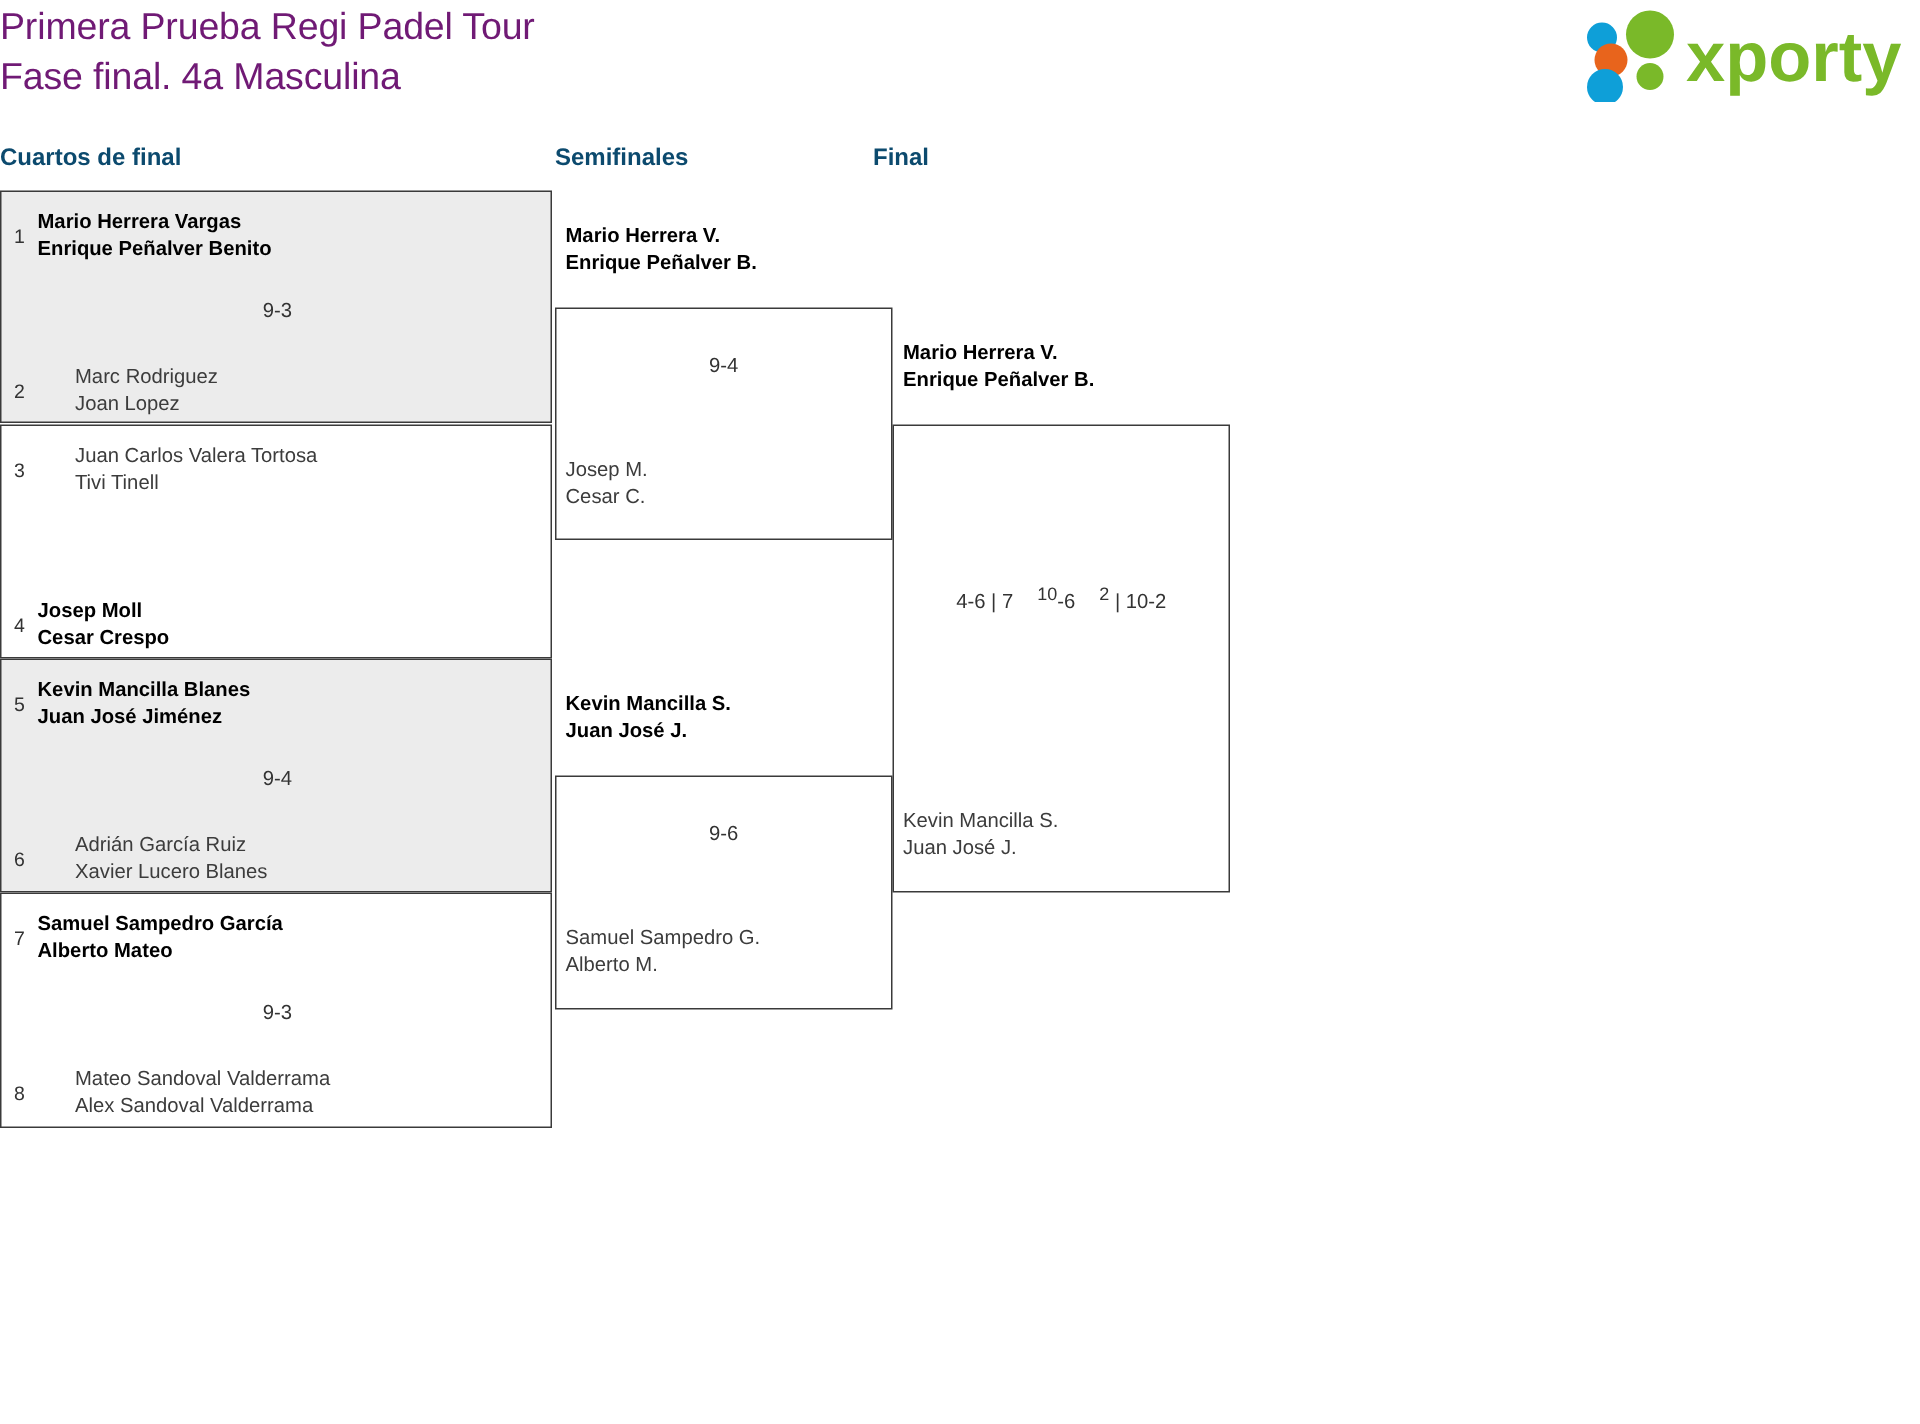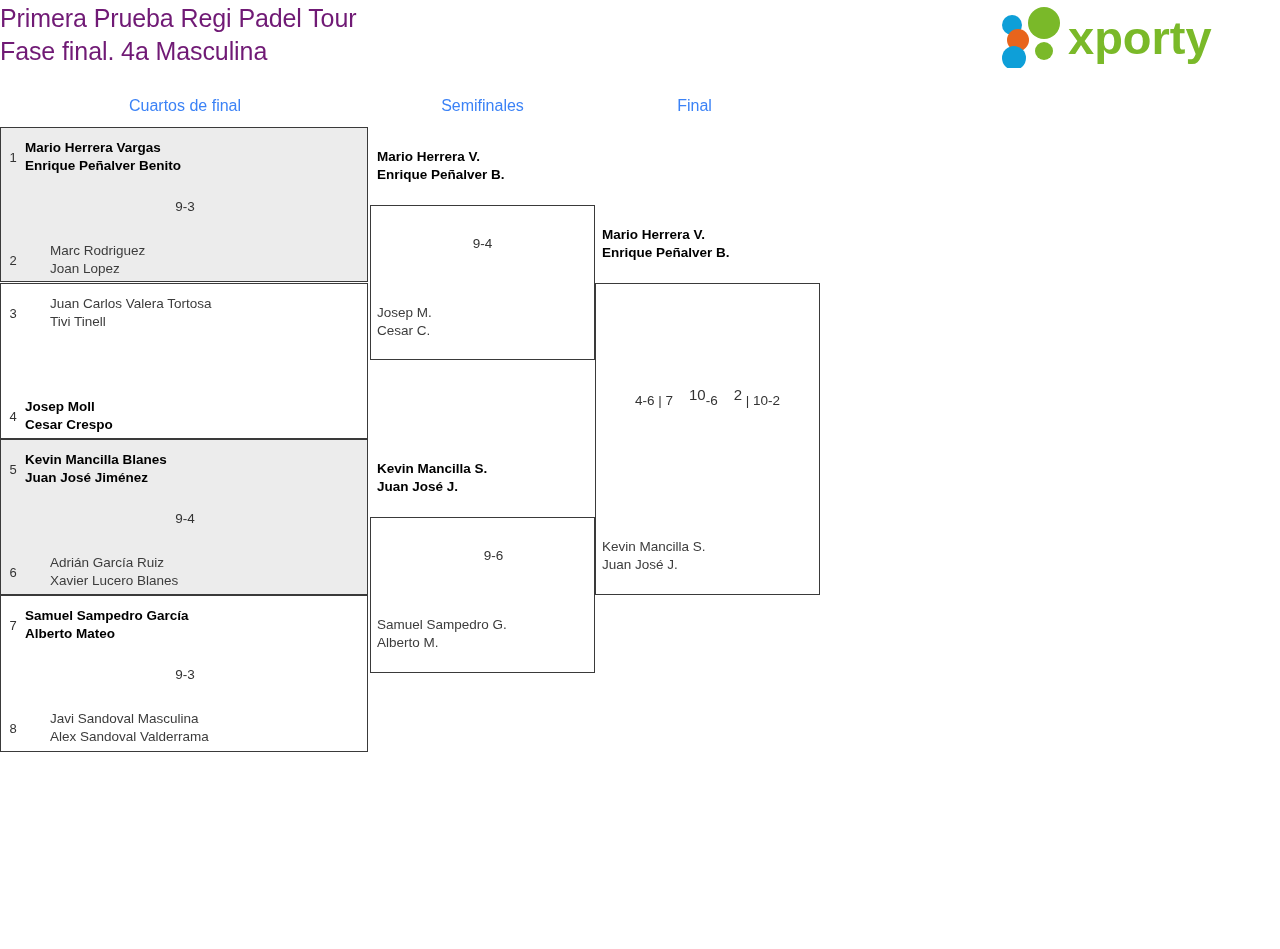--- a/index.html
+++ b/index.html
@@ -33,33 +33,33 @@
     font-weight: 400;
     line-height: 33px;
     color: #701a75;
     letter-spacing: -0.1px;
     white-space: nowrap;
   }
 
   
   #logo {
     position: absolute;
-    left: 996px; top: 6px;
+    left: 1052px; top: 6px;
     width: 226px;
     height: 62px;
   }
   #logo svg { display:block; }
 
   
   .round-header {
     position: absolute;
     font-size: 16px;
-    font-weight: 400;
-    color: #3b82f6;
-    text-align: center;
+    font-weight: 700;
+    color: #0c4a6e;
+    text-align: left;
     white-space: nowrap;
   }
   #rh-0 { left: 0px;   top: 97px; width: 370px; }
   #rh-1 { left: 370px; top: 97px; width: 225px; }
   #rh-2 { left: 582px; top: 97px; width: 225px; }
 
   
   #bracket {
     position: absolute;
     left: 0; top: 0;
@@ -132,21 +132,21 @@
   
   .adv-names {
     position: absolute;
     font-size: 13.5px;
     line-height: 18px;
     white-space: nowrap;
   }
   .adv-names.winner { font-weight: bold; color: #000000; }
   .adv-names.loser  { font-weight: normal; color: #3c3c3c; }
 
-  sup { font-size: 15px; vertical-align: super; line-height: 0; padding-left: 16px; }
+  sup { font-size: 12px; vertical-align: super; line-height: 0; padding-left: 16px; }
 </style>
 </head>
 <body>
 
 <div id="header">
 
   <div id="title-block">
     <div class="title-line">Primera Prueba Regi Padel Tour</div>
     <div class="title-line">Fase final. 4a Masculina</div>
   </div>
@@ -229,21 +229,21 @@
       <span class="seed">7</span>
       <span class="names winner">
         <span class="name-line">Samuel Sampedro García</span><br>
         <span class="name-line">Alberto Mateo</span>
       </span>
     </div>
     <div class="qf-score" style="top:71px;">9-3</div>
     <div class="team-row" style="top:114px;">
       <span class="seed">8</span>
       <span class="names loser">
-        <span class="name-line">Javi Sandoval Masculina</span><br>
+        <span class="name-line">Mateo Sandoval Valderrama</span><br>
         <span class="name-line">Alex Sandoval Valderrama</span>
       </span>
     </div>
   </div>
 
   <div class="adv-names winner" style="left:377px; top:148px;">
     <span class="name-line">Mario Herrera V.</span><br>
     <span class="name-line">Enrique Peñalver B.</span>
   </div>
 
@@ -256,21 +256,21 @@
     <span class="name-line">Cesar C.</span>
   </div>
 
   <div class="adv-names winner" style="left:377px; top:460px;">
     <span class="name-line">Kevin Mancilla S.</span><br>
     <span class="name-line">Juan José J.</span>
   </div>
 
   <div class="round-box" style="left:370px; top:517px; width:225px; height:156px;"></div>
 
-  <div class="box-score" style="left:370px; top:548px; width:225px;padding-left:11px;">9-6</div>
+  <div class="box-score" style="left:370px; top:548px; width:225px;">9-6</div>
 
   <div class="adv-names loser" style="left:377px; top:616px;">
     <span class="name-line">Samuel Sampedro G.</span><br>
     <span class="name-line">Alberto M.</span>
   </div>
 
   <div class="adv-names winner" style="left:602px; top:226px;">
     <span class="name-line">Mario Herrera V.</span><br>
     <span class="name-line">Enrique Peñalver B.</span>
   </div>

